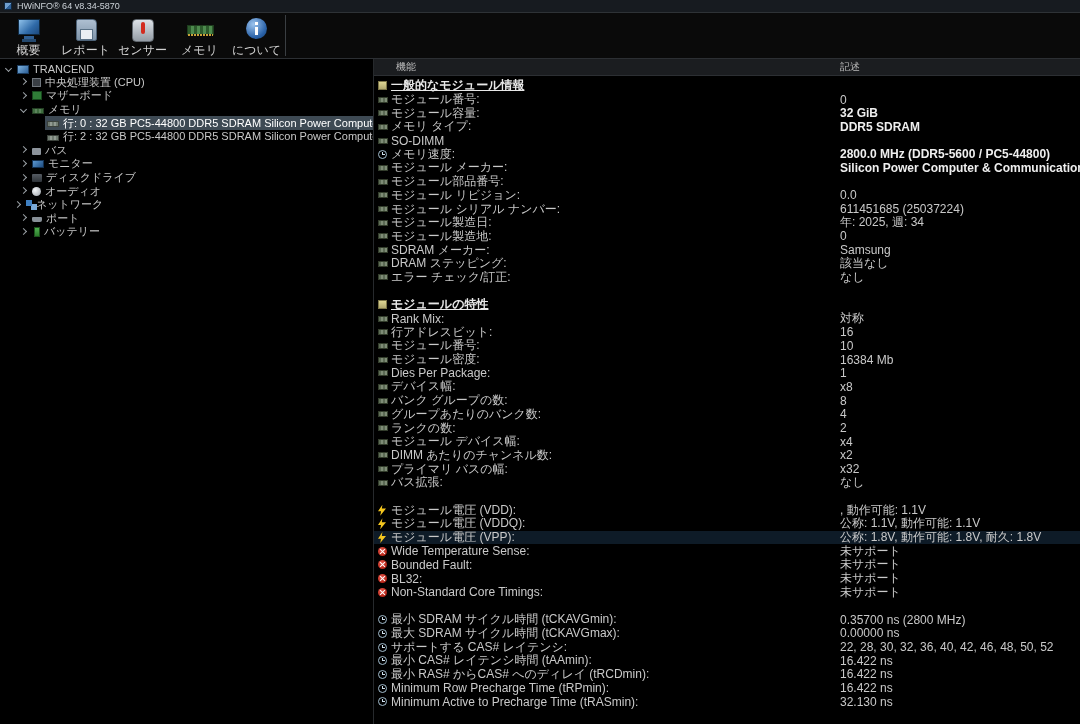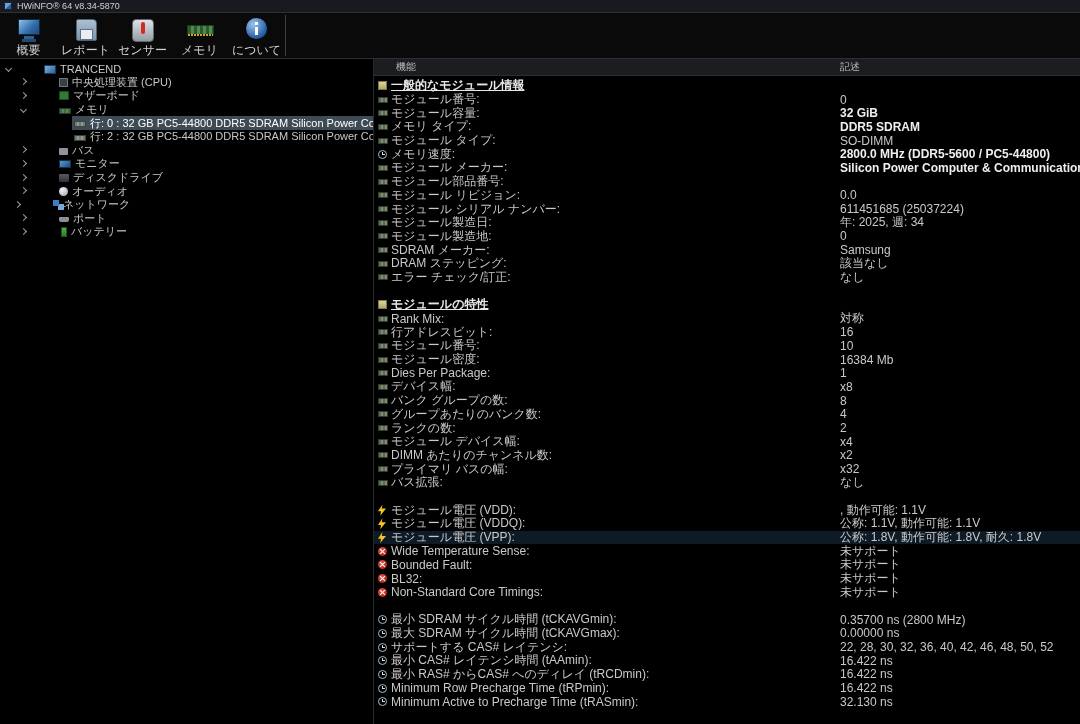--- a/index.html
+++ b/index.html
@@ -37,21 +37,21 @@
   .ic-memory::after{content:"";position:absolute;left:2px;top:17px;width:25px;height:2px;
     background:repeating-linear-gradient(90deg,#c9a33a 0 2px,#0a0a0a 2px 3px);}
   .ic-about::before{content:"";position:absolute;left:3px;top:1px;width:21px;height:21px;
     background:radial-gradient(circle at 35% 30%,#9cc4ee,#2a62a8 65%,#173c6b);border-radius:50%;}
   .ic-about::after{content:"";position:absolute;left:12px;top:5px;width:3px;height:3px;background:#fff;
     box-shadow:0 5px 0 0 #fff,0 8px 0 0 #fff,0 10px 0 0 #fff;}
   .main{display:flex;height:667px;}
   .tree{width:374px;flex:none;border-right:1px solid #26292c;box-sizing:border-box;
     padding-top:3px;overflow:hidden;}
   .trow{height:13.6px;display:flex;align-items:center;font-size:11px;color:#c8c8c8;
-    white-space:nowrap;cursor:default;gap:27px;}
+    white-space:nowrap;cursor:default;}
   .arrow{width:10px;height:10px;flex:none;position:relative;margin-right:1px;}
   .arrow::before{content:"";position:absolute;width:4px;height:4px;
     border-right:1px solid #9aa0a6;border-bottom:1px solid #9aa0a6;left:2px;top:2px;}
   .arrow.col::before{transform:rotate(-45deg);}
   .arrow.exp::before{transform:rotate(45deg);}
   .arrow.none::before{display:none;}
   .hl{display:flex;align-items:center;flex:1;height:100%;overflow:hidden;}
   .trow.sel .hl{background:#3e4a54;color:#fff;}
   .ti{width:12px;height:10px;margin:0 4px 0 2px;flex:none;box-sizing:border-box;}
   .ti-computer{background:linear-gradient(135deg,#7fb3df,#2c5f97);border:1px solid #1a3a5c;height:9px;margin-top:1px;}
@@ -251,21 +251,20 @@
           <span class="icw">
             <span class="ri ri-ram"></span>
           </span>
           <span class="plabel">メモリ タイプ:</span>
           <span class="pvalue b">DDR5 SDRAM</span>
         </div>
         <div class="prow">
           <span class="icw">
             <span class="ri ri-ram"></span>
           </span>
-          <span class="plabel">モジュール タイプ:</span>
           <span class="pvalue">SO-DIMM</span>
         </div>
         <div class="prow">
           <span class="icw">
             <span class="ri ri-clock"></span>
           </span>
           <span class="plabel">メモリ速度:</span>
           <span class="pvalue b">2800.0 MHz (DDR5-5600 / PC5-44800)</span>
         </div>
         <div class="prow">

